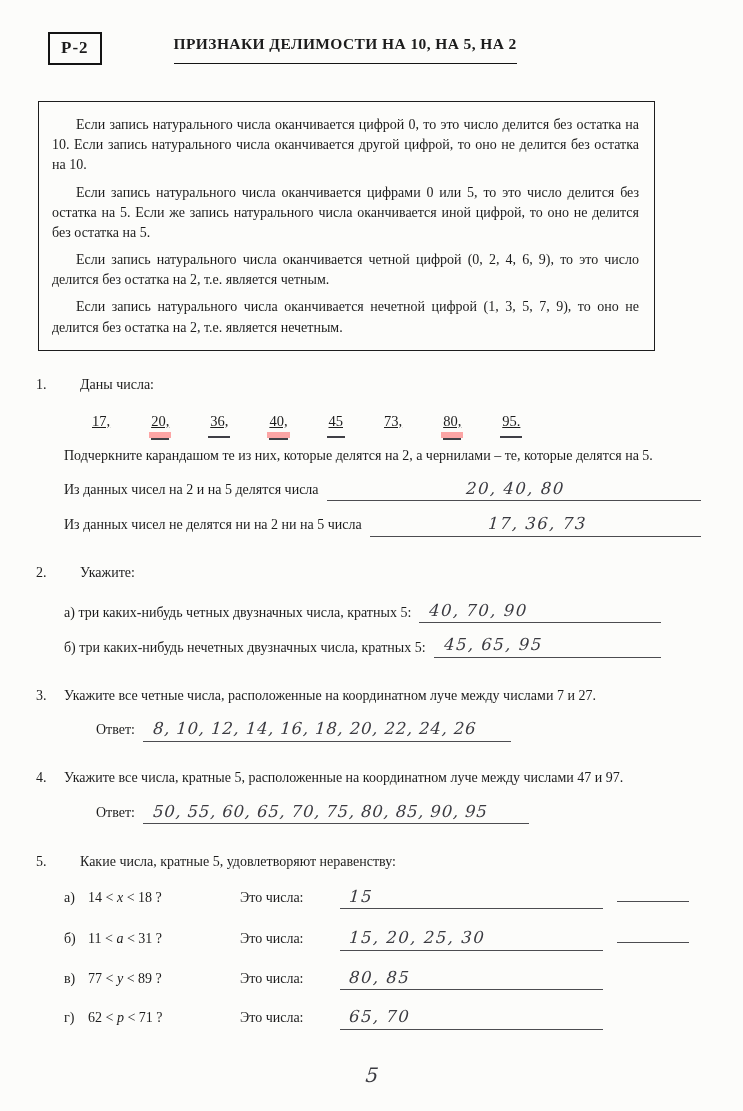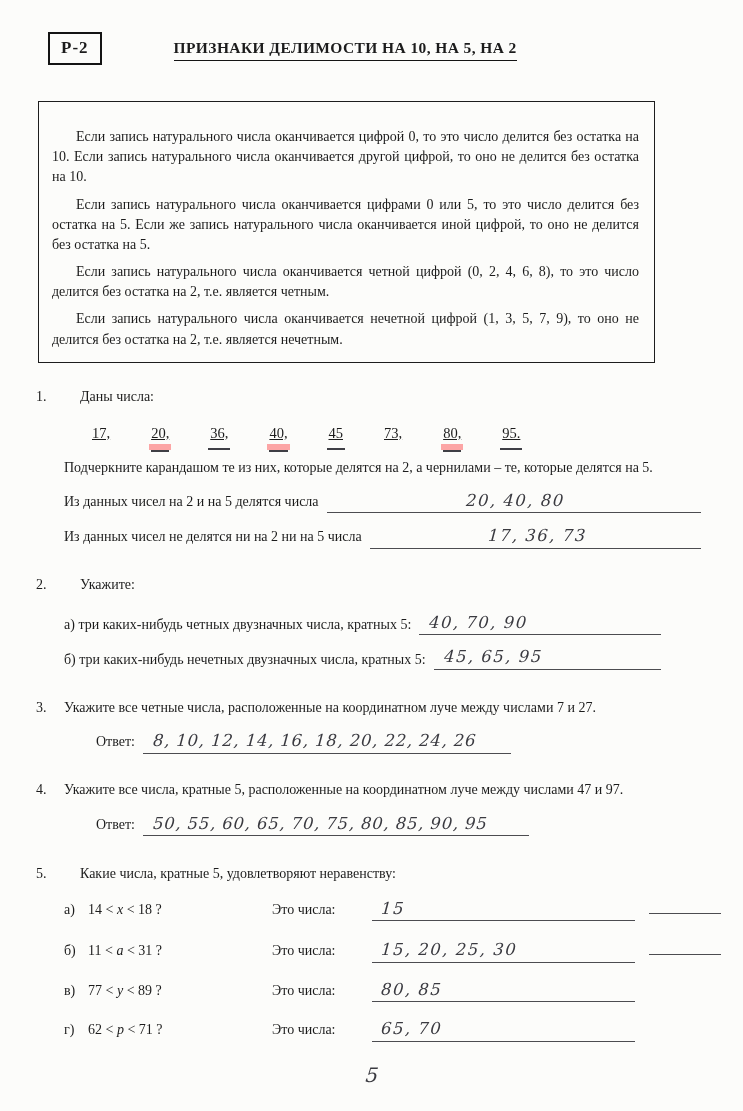--- a/index.html
+++ b/index.html
@@ -20,27 +20,27 @@
   .header { display:flex; align-items:center; margin:14px 0 0 12px; }
   .code-box {
     border:2px solid #141414;
     padding:2px 11px 3px;
     font-weight:bold; font-size:17px; letter-spacing:1px;
   }
   .title {
     margin:0 0 0 72px;
     font-size:15.5px; font-weight:bold; letter-spacing:0.4px;
     border-bottom:1.6px solid #141414;
-    padding-bottom:1px;
+    padding-bottom:8px;
   }
   
   .rules-box {
     margin:36px 46px 0 2px;
     border:1.6px solid #1d1d1d;
-    padding:18px 15px 12px 13px;
+    padding:6px 15px 12px 13px;
   }
   .rule {
     margin:7px 0 0;
     text-indent:24px;
     text-align:justify;
     font-size:14px;
     line-height:1.44;
   }
   
   .exercise { position:relative; padding-left:28px; margin-top:20px; }
@@ -79,21 +79,21 @@
   }
   
   .ex2-row { display:flex; align-items:flex-end; margin:10px 40px 0 0; }
   
   .answer-row { display:flex; align-items:baseline; margin:12px 0 0 32px; }
   
   .ex5-row { display:flex; align-items:baseline; margin:11px 0 15px; }
   .ex5-label { flex:0 0 24px; }
   .ex5-ineq  { flex:0 0 152px; }
   .ex5-var   { font-style:italic; }
-  .ex5-prompt{ flex:0 0 100px;margin-left:32px; }
+  .ex5-prompt{ flex:0 0 100px; }
   .ex5-line  { flex:0 0 250px; border-bottom:1.2px solid #4c4c50; padding:0 4px 0 9px; min-height:18px; }
   .ex5-extra { flex:0 0 72px; border-bottom:1.2px solid #4c4c50; margin-left:14px; min-height:18px; }
   
   .page-number {
     position:absolute; bottom:22px; left:50%;
     transform:translateX(-50%) skewX(-6deg);
     font-family:"DejaVu Serif", serif;
     font-style:italic; font-size:20px; color:#3a3a40;
   }
 </style>
@@ -105,21 +105,21 @@
   <div class="header">
     <div class="code-box">
       <span>Р-2</span>
     </div>
     <h1 class="title">ПРИЗНАКИ ДЕЛИМОСТИ НА 10, НА 5, НА 2</h1>
   </div>
 
   <div class="rules-box">
     <p class="rule">Если запись натурального числа оканчивается цифрой 0, то это число делится без остатка на 10. Если запись натурального числа оканчивается другой цифрой, то оно не делится без остатка на 10.</p>
     <p class="rule">Если запись натурального числа оканчивается цифрами 0 или 5, то это число делится без остатка на 5. Если же запись натурального числа оканчивается иной цифрой, то оно не делится без остатка на 5.</p>
-    <p class="rule">Если запись натурального числа оканчивается четной цифрой (0, 2, 4, 6, 8), то это число делится без остатка на 2, т.е. является четным.</p>
+    <p class="rule">Если запись натурального числа оканчивается четной цифрой (0, 2, 4, 6, 9), то это число делится без остатка на 2, т.е. является четным.</p>
     <p class="rule">Если запись натурального числа оканчивается нечетной цифрой (1, 3, 5, 7, 9), то оно не делится без остатка на 2, т.е. является нечетным.</p>
   </div>
 
   <div class="exercise" style="margin-top:24px;">
     <span class="ex-num">1.</span>
     <p class="ex-intro">Даны числа:</p>
 
     <div class="numbers-row">
       <span class="num ul-none">17,</span>
       <span class="num ul-double">20,</span>

